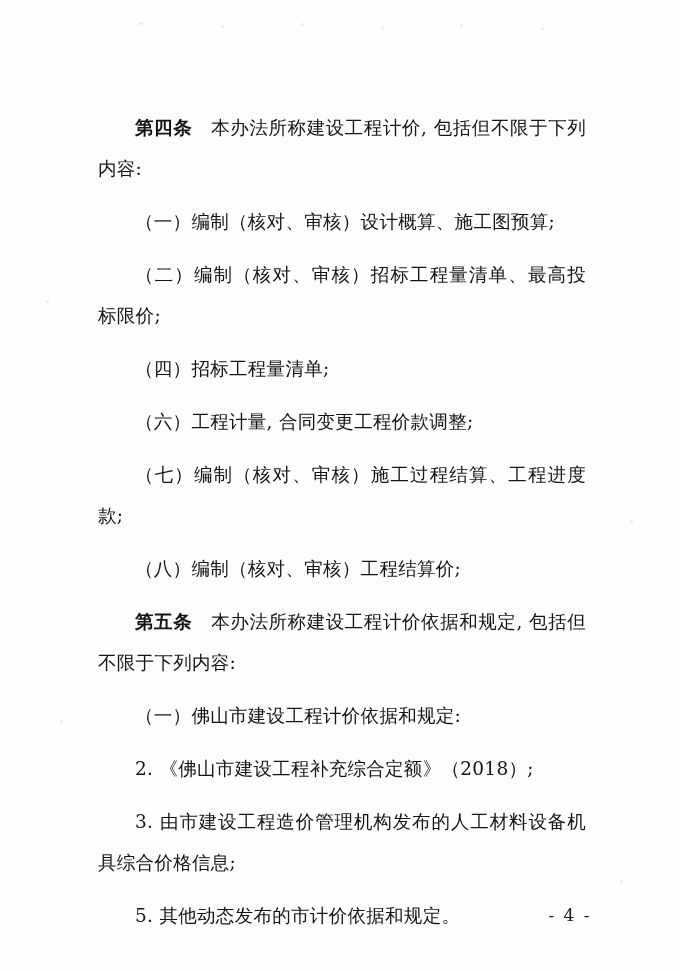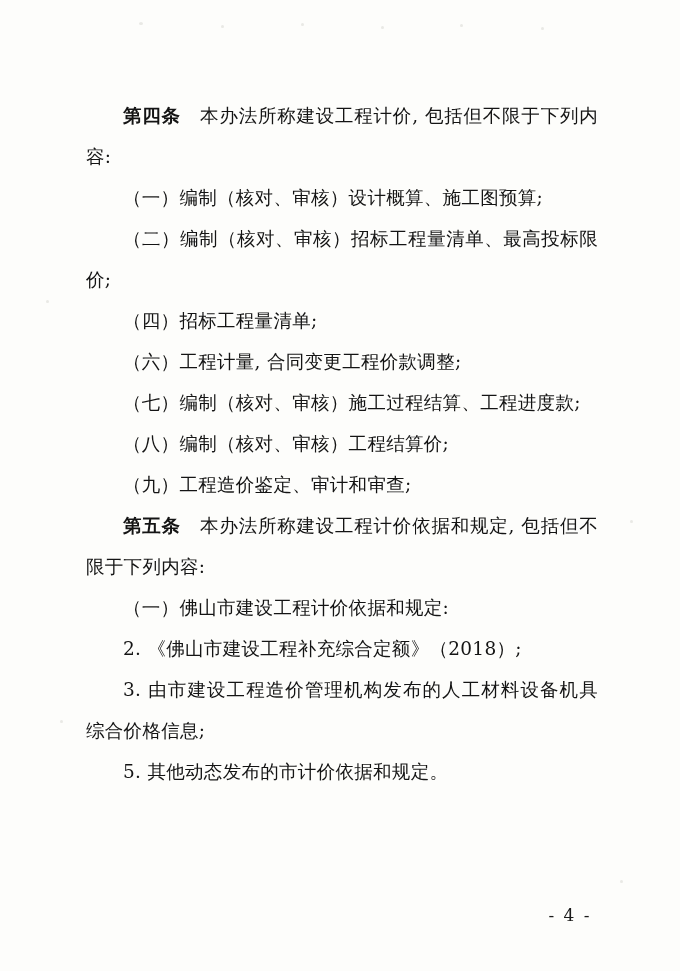--- a/index.html
+++ b/index.html
@@ -32,21 +32,21 @@
     position: absolute;
     left: 86px;
     top: 95px;
     width: 512px;
   }
   .para {
     font-size: 18.5px;
     line-height: 41px;
     letter-spacing: 0.3px;
     color: #141414;
-    margin: 0;
+    margin: 12px;
     white-space: pre-wrap;
     text-align: justify;
   }
   .indent-2 {
     text-indent: 37px;
   }
   .pagenum {
     position: absolute;
     left: 0;
     right: 0;
@@ -82,21 +82,20 @@
   <div class="content">
 
     <p class="para indent-2"><span class="bold-seg">第四条　</span><span>本办法所称建设工程计价, 包括但不限于下列内容:</span></p>
 
     <p class="para indent-2">（一）编制（核对、审核）设计概算、施工图预算;</p>
     <p class="para indent-2">（二）编制（核对、审核）招标工程量清单、最高投标限价;</p>
     <p class="para indent-2">（四）招标工程量清单;</p>
     <p class="para indent-2">（六）工程计量, 合同变更工程价款调整;</p>
     <p class="para indent-2">（七）编制（核对、审核）施工过程结算、工程进度款;</p>
     <p class="para indent-2">（八）编制（核对、审核）工程结算价;</p>
-    <p class="para indent-2">（九）工程造价鉴定、审计和审查;</p>
 
     <p class="para indent-2"><span class="bold-seg">第五条　</span><span>本办法所称建设工程计价依据和规定, 包括但不限于下列内容:</span></p>
 
     <p class="para indent-2">（一）佛山市建设工程计价依据和规定:</p>
     <p class="para indent-2">2. 《佛山市建设工程补充综合定额》（2018）;</p>
     <p class="para indent-2">3. 由市建设工程造价管理机构发布的人工材料设备机具综合价格信息;</p>
     <p class="para indent-2">5. 其他动态发布的市计价依据和规定。</p>
 
   </div>
 

